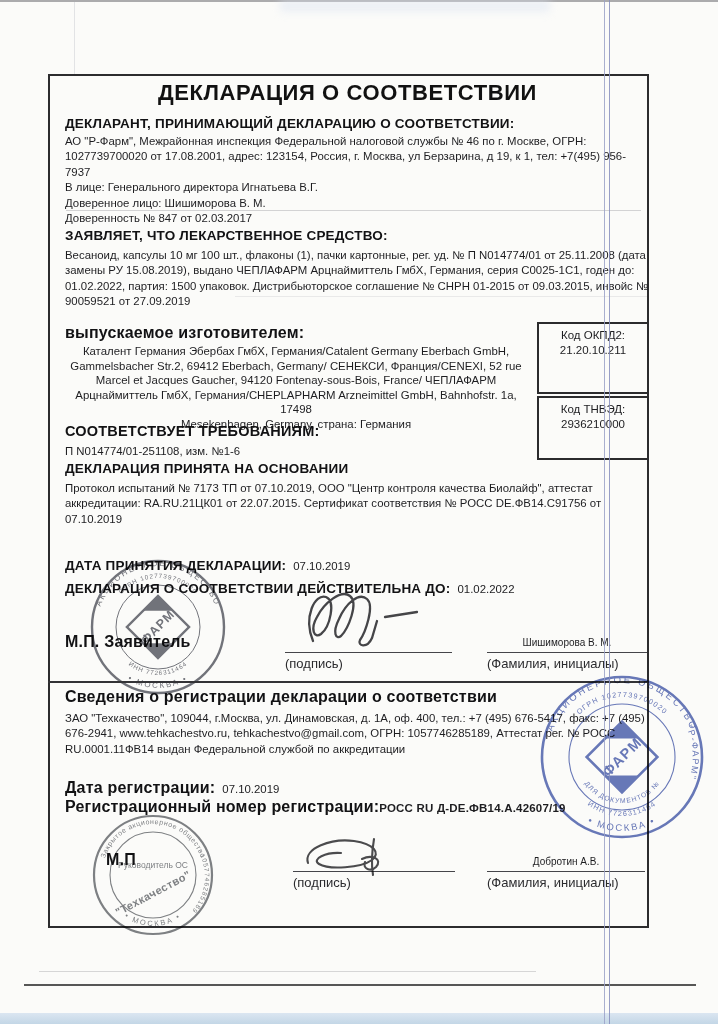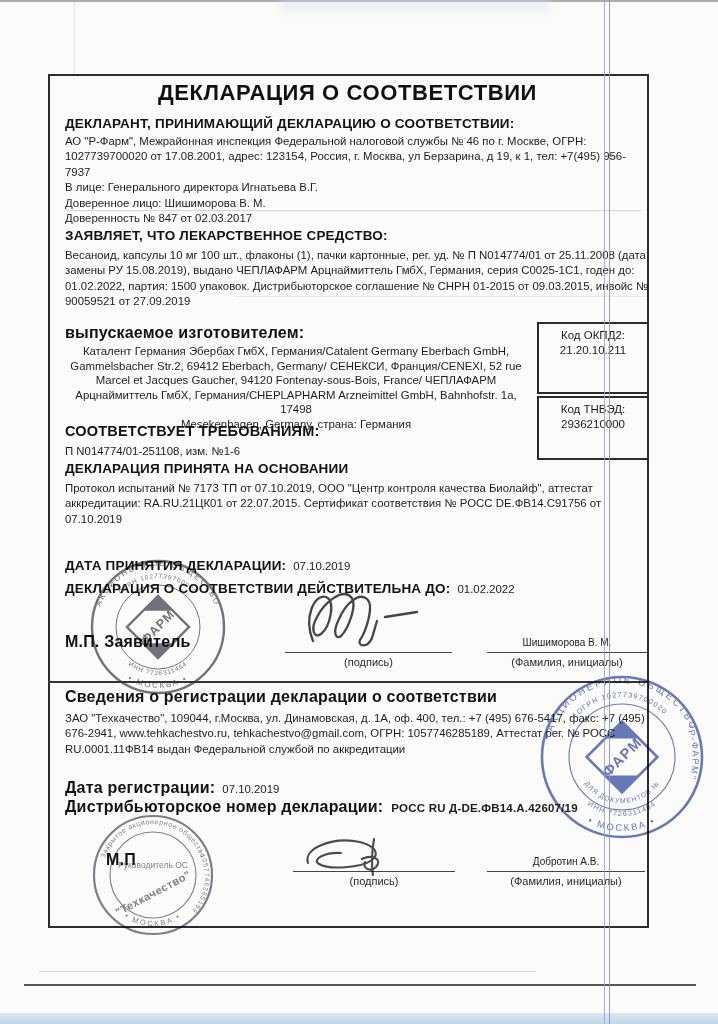--- a/index.html
+++ b/index.html
@@ -6,25 +6,25 @@
   body{width:718px;height:1024px;position:relative;overflow:hidden;
        background:#fbfbf9;font-family:"Liberation Sans",sans-serif;color:#1c1c1e;}
   .abs{position:absolute;}
   .frame{border:2.2px solid #2c2c2e;background:transparent;}
   .h13{font-weight:700;font-size:13.5px;color:#121214;letter-spacing:.2px;white-space:nowrap;}
   .h14{font-weight:700;font-size:16px;color:#121214;letter-spacing:.2px;white-space:nowrap;}
   .title{font-weight:700;font-size:22px;letter-spacing:.6px;color:#111;text-align:center;}
   .body{font-size:11.4px;line-height:15.4px;color:#1d1d20;white-space:pre-line;}
   .tight{line-height:14.6px;}
   .val{font-size:11.4px;color:#1d1d20;margin-left:7px;font-weight:400;}
-  .valb{font-size:11.5px;color:#1d1d20;margin-left:8px;font-weight:700;letter-spacing:.2px;}
+  .valb{font-size:11.5px;color:#1d1d20;font-weight:700;letter-spacing:.2px;}
   .row{display:flex;align-items:baseline;}
   .codebox{border:2px solid #2b2b2d;text-align:center;font-size:11.5px;line-height:15px;padding-top:4px;color:#1d1d20;}
   .sigline{border-bottom:1.3px solid #45454a;height:0;}
-  .caption{font-size:11px;color:#2b2b2e;text-align:center;}
+  .caption{font-size:13px;color:#2b2b2e;}
   .signame{font-size:10px;color:#1d1d20;text-align:center;white-space:nowrap;}
   .sep-light{background:#c9c9ca;height:1px;opacity:.8;}
   .sep-dark{background:#333336;height:2.2px;}
   .fold{top:0;height:1024px;opacity:.85;}
   .stamp{mix-blend-mode:multiply;}
   svg text{font-family:"Liberation Sans",sans-serif;}
 </style>
 </head>
 <body>
 
@@ -123,21 +123,21 @@
 <div class="abs h14" style="left:65px;top:688px;">Сведения о регистрации декларации о соответствии</div>
 <div class="abs body" style="left:65px;top:711px;width:584px;">ЗАО "Техкачество", 109044, г.Москва, ул. Динамовская, д. 1А, оф. 400, тел.: +7 (495) 676-5417, факс: +7 (495)
 676-2941, www.tehkachestvo.ru, tehkachestvo@gmail.com, ОГРН: 1057746285189, Аттестат рег. № РОСС
 RU.0001.11ФВ14 выдан Федеральной службой по аккредитации</div>
 
 <div class="abs row" style="left:65px;top:779px;">
   <span class="h14">Дата регистрации:</span>
   <span class="val">07.10.2019</span>
 </div>
 <div class="abs row" style="left:65px;top:798px;">
-  <span class="h14">Дистрибьюторское номер декларации:</span>
+  <span class="h14">Регистрационный номер регистрации:</span>
   <span class="valb">РОСС RU Д-DE.ФВ14.А.42607/19</span>
 </div>
 
 <div class="abs h14" style="left:65px;top:851px;padding-left:41px;">М.П</div>
 <div class="abs signame" style="left:487px;top:856px;width:158px;">Добротин А.В.</div>
 <div class="abs sigline" style="left:293px;top:871px;width:162px;"></div>
 <div class="abs sigline" style="left:487px;top:871px;width:158px;"></div>
 <div class="abs caption" style="left:293px;top:875px;width:162px;">(подпись)</div>
 <div class="abs caption" style="left:487px;top:875px;width:158px;">(Фамилия, инициалы)</div>
 

